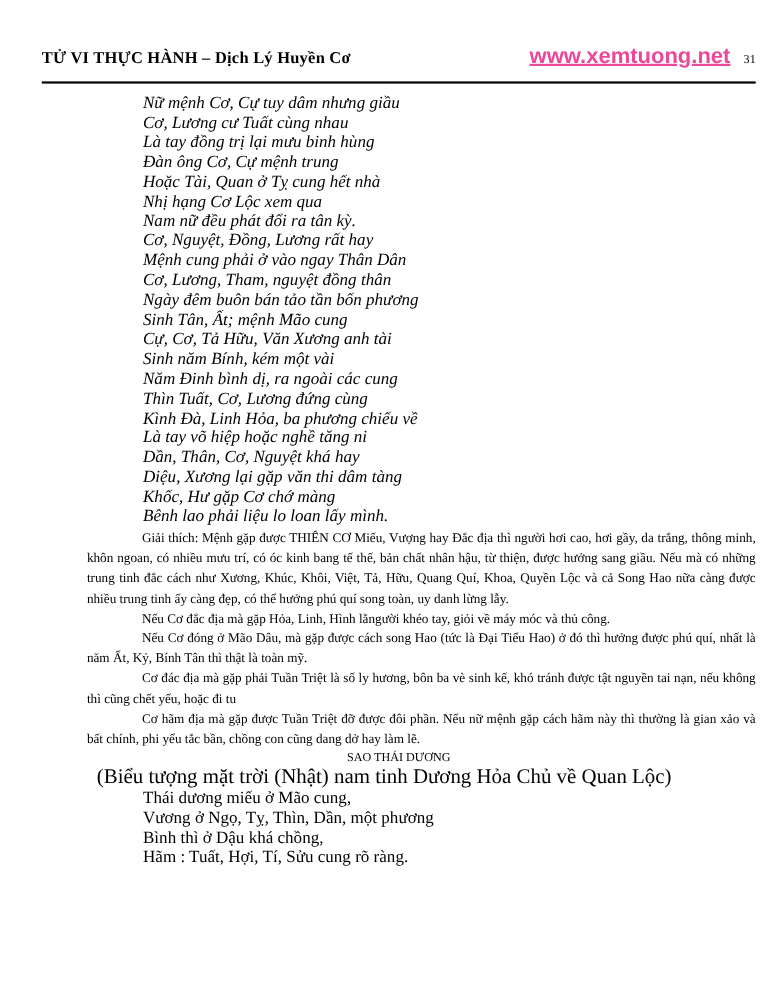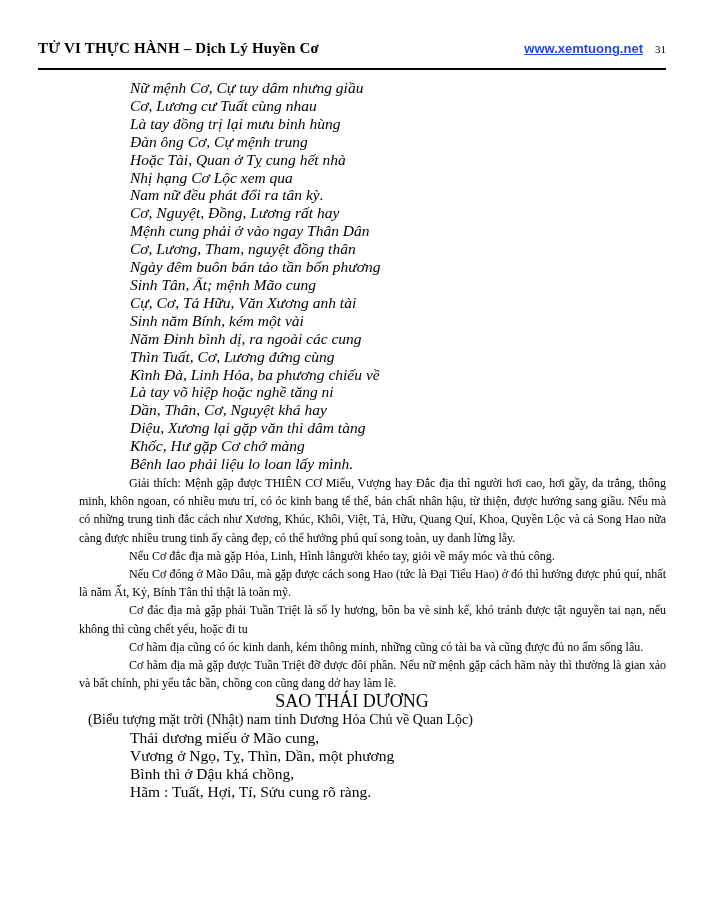--- a/index.html
+++ b/index.html
@@ -8,43 +8,43 @@
     width: 705px;
     height: 913px;
     font-family: "Liberation Serif", serif;
     color: #000000;
     overflow: hidden;
   }
   .page {
     position: relative;
     width: 705px;
     height: 913px;
-    padding: 40px 39px 0 38px;
+    padding: 40px 18px 0 38px;
   }
   
   .header {
     display: flex;
     justify-content: space-between;
     align-items: baseline;
   }
   .header-title {
     font-weight: bold;
     font-size: 15px;
     letter-spacing: 0.2px;
   }
   .header-right {
     display: flex;
     align-items: baseline;
     gap: 12px;
   }
   .site-link {
     font-family: "Liberation Sans", sans-serif;
     font-weight: bold;
-    font-size: 13px;
-    color: #1d4ed8;
+    font-size: 20px;
+    color: #ec4899;
     text-decoration: underline;
   }
   .page-number {
     font-size: 11px;
   }
   .rule {
     border: none;
     border-top: 2px solid #000000;
     margin: 11px 0 0 0;
   }
@@ -65,28 +65,28 @@
   }
   .para {
     margin: 0;
     text-align: justify;
     text-indent: 50px;
   }
   
   .section-heading {
     margin: 0;
     text-align: center;
-    font-size: 18px;
+    font-size: 11px;
     font-weight: normal;
     line-height: 18.2px;
   }
   .section-subtitle {
     margin: 0;
     text-indent: 50px;
-    font-size: 14px;
+    font-size: 19px;
     line-height: 18.2px;
   }
   .verse {
     margin-left: 92px;
     font-size: 15.5px;
     line-height: 18.2px;
   }
   .verse-line { white-space: nowrap; }
 </style>
 </head>
@@ -127,21 +127,20 @@
     <div class="poem-line">Diệu, Xương lại gặp văn thi dâm tàng</div>
     <div class="poem-line">Khốc, Hư gặp Cơ chớ màng</div>
     <div class="poem-line">Bênh lao phải liệu lo loan lấy mình.</div>
   </div>
 
   <div class="body-text">
     <p class="para">Giải thích: Mệnh gặp được THIÊN CƠ Miếu, Vượng hay Đắc địa thì người hơi cao, hơi gầy, da trắng, thông minh, khôn ngoan, có nhiều mưu trí, có óc kinh bang tế thế, bản chất nhân hậu, từ thiện, được hưởng sang giầu. Nếu mà có những trung tinh đắc cách như Xương, Khúc, Khôi, Việt, Tả, Hữu, Quang Quí, Khoa, Quyền Lộc và cả Song Hao nữa càng được nhiều trung tinh ấy càng đẹp, có thể hưởng phú quí song toàn, uy danh lừng lẫy.</p>
     <p class="para">Nếu Cơ đắc địa mà gặp Hỏa, Linh, Hình lằngười khéo tay, giỏi về máy móc và thủ công.</p>
     <p class="para">Nếu Cơ đóng ở Mão Dâu, mà gặp được cách song Hao (tức là Đại Tiểu Hao) ở đó thì hưởng được phú quí, nhất là năm Ất, Kỷ, Bính Tân thì thật là toàn mỹ.</p>
     <p class="para">Cơ đác địa mà gặp phải Tuần Triệt là số ly hương, bôn ba vè sinh kế, khó tránh được tật nguyền tai nạn, nếu không thì cũng chết yểu, hoặc đi tu</p>
-    <p class="para">Cơ hãm địa cũng có óc kinh danh, kém thông minh, những cũng có tài ba và cũng được đủ no ấm sống lâu.</p>
     <p class="para">Cơ hãm địa mà gặp được Tuần Triệt đỡ được đôi phần. Nếu nữ mệnh gặp cách hãm này thì thường là gian xảo và bất chính, phi yểu tắc bần, chồng con cũng dang dở hay làm lẽ.</p>
   </div>
 
   <h2 class="section-heading">SAO THÁI DƯƠNG</h2>
   <p class="section-subtitle">(Biểu tượng mặt trời (Nhật) nam tinh Dương Hỏa Chủ về Quan Lộc)</p>
 
   <div class="verse">
     <div class="verse-line">Thái dương miếu ở Mão cung,</div>
     <div class="verse-line">Vương ở Ngọ, Tỵ, Thìn, Dần, một phương</div>
     <div class="verse-line">Bình thì ở Dậu khá chồng,</div>

